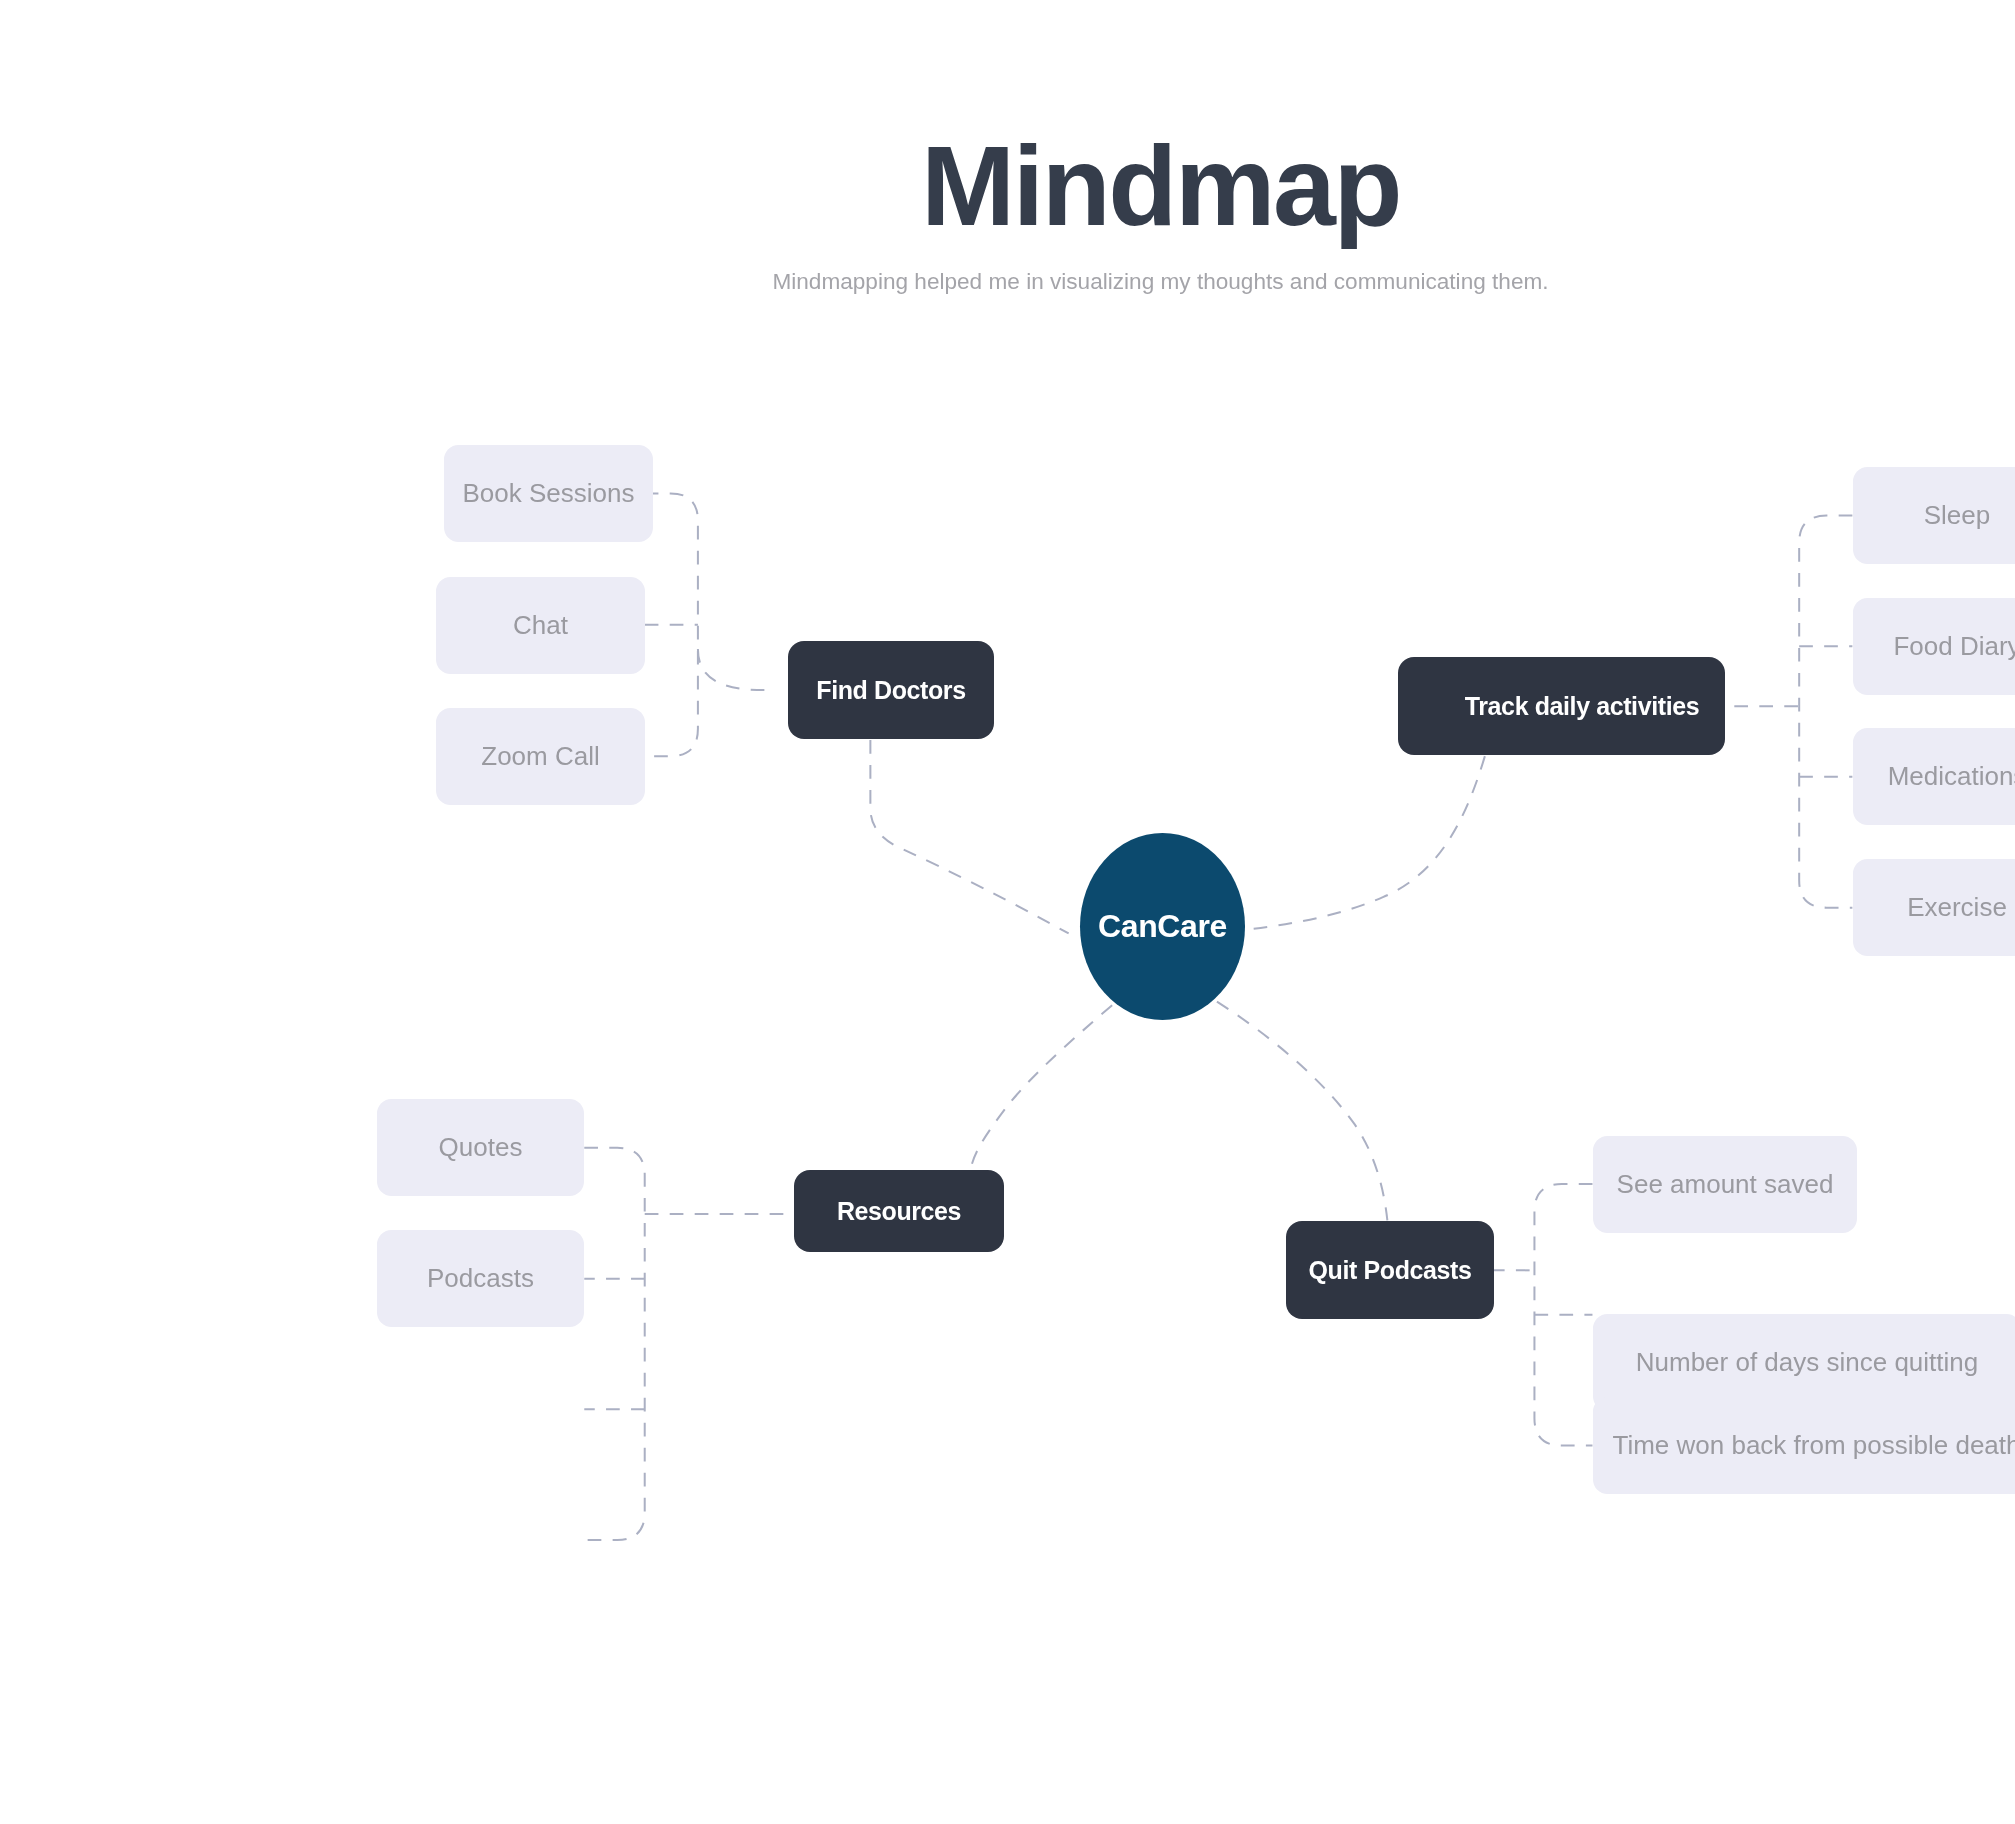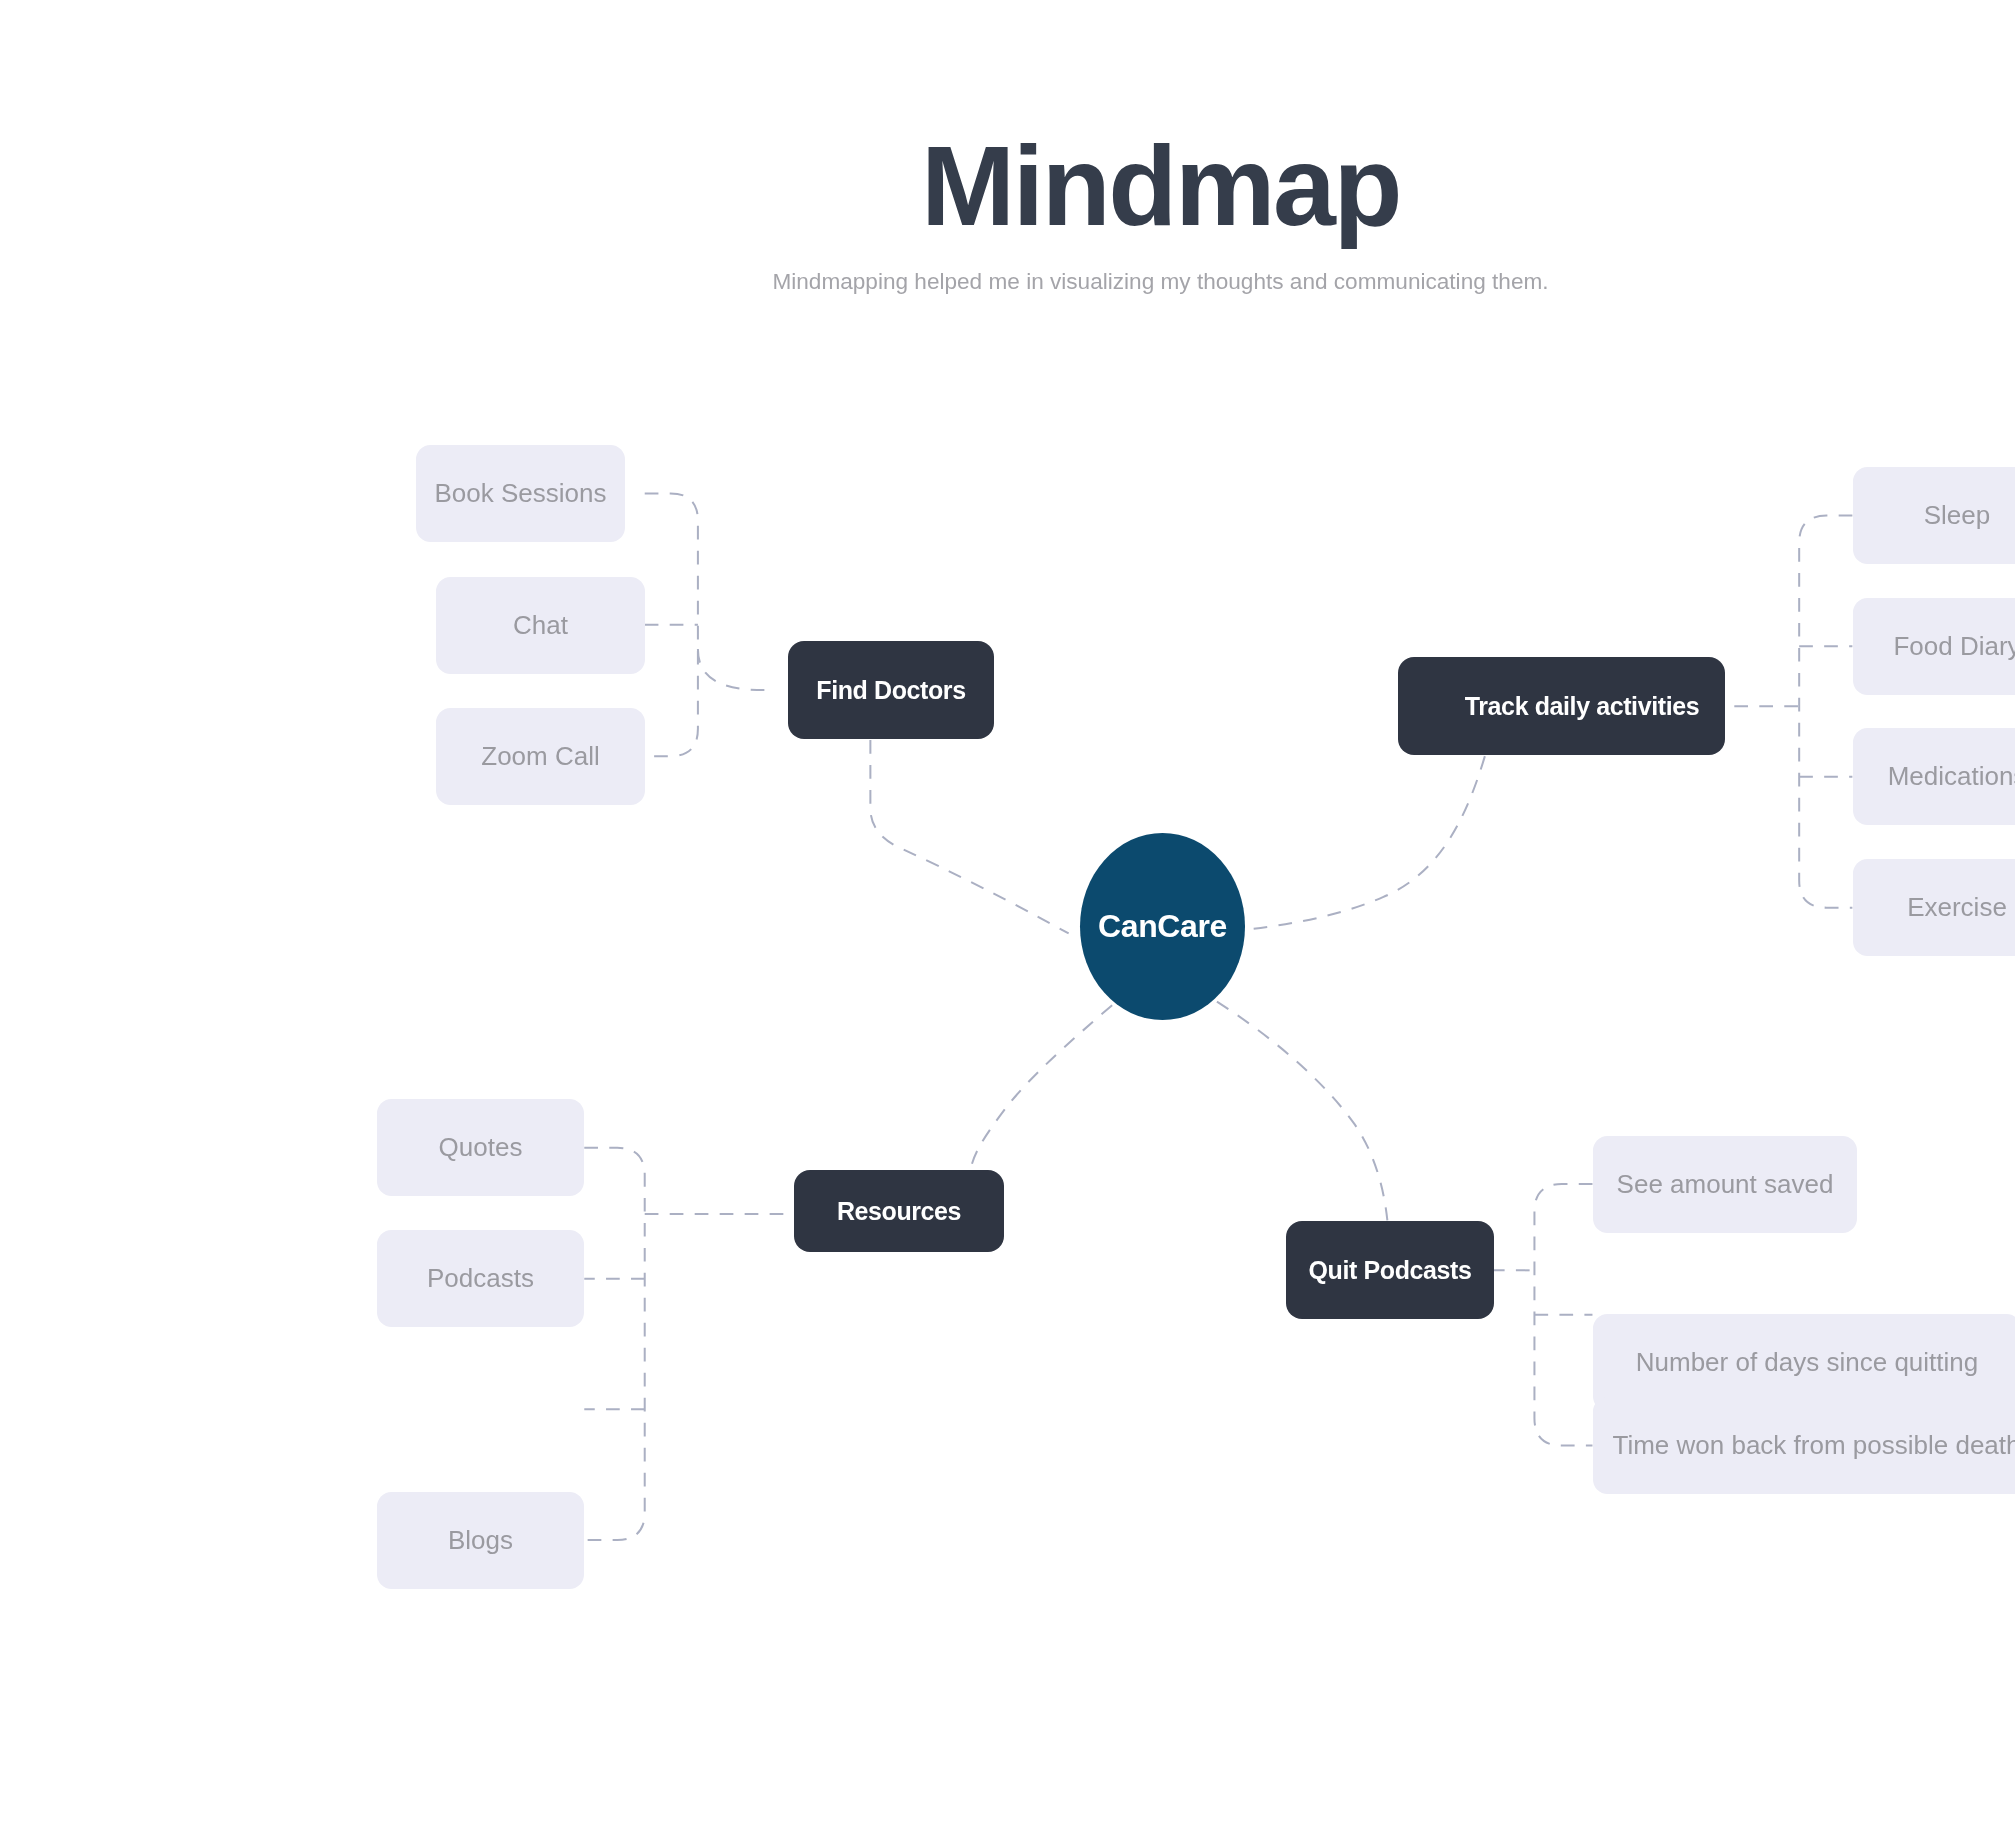--- a/index.html
+++ b/index.html
@@ -53,21 +53,21 @@
   .branch.quit-smoking   { left: 1286px; top: 1221px; width: 208px; height: 98px; }
 
   .leaf {
     position: absolute;
     background: #ECECF6; border-radius: 14.5px;
     color: #9A9AA0; font-size: 26px; font-weight: 400;
     display: flex; align-items: center; justify-content: center;
     white-space: nowrap;
   }
   
-  .leaf.book-sessions { left: 416px; top: 445px; width: 209px; height: 97px; text-align: right; }
+  .leaf.book-sessions { left: 444px; top: 445px; width: 209px; height: 97px; text-align: right; }
   .leaf.chat          { left: 436px; top: 577px; width: 209px; height: 97px; }
   .leaf.zoom-call     { left: 436px; top: 708px; width: 209px; height: 97px; }
   
   .leaf.sleep         { left: 1853px; top: 467px; width: 208px; height: 97px; }
   .leaf.food-diary    { left: 1853px; top: 598px; width: 208px; height: 97px; }
   .leaf.medications   { left: 1853px; top: 728px; width: 208px; height: 97px; }
   .leaf.exercise      { left: 1853px; top: 859px; width: 208px; height: 97px; }
   
   .leaf.quotes        { left: 377px;  top: 1099px; width: 207px; height: 97px; }
   .leaf.podcasts      { left: 377px;  top: 1230px; width: 207px; height: 97px; }
@@ -122,20 +122,19 @@
   <div class="leaf chat">Chat</div>
   <div class="leaf zoom-call">Zoom Call</div>
 
   <div class="leaf sleep">Sleep</div>
   <div class="leaf food-diary">Food Diary</div>
   <div class="leaf medications">Medications</div>
   <div class="leaf exercise">Exercise</div>
 
   <div class="leaf quotes">Quotes</div>
   <div class="leaf podcasts">Podcasts</div>
-  <div class="leaf blogs">Blogs</div>
 
   <div class="leaf see-amount">See amount saved</div>
   <div class="leaf number-days">Number of days since quitting</div>
   <div class="leaf time-won">Time won back from possible death</div>
 
 </div>
 
 
 </body></html>

